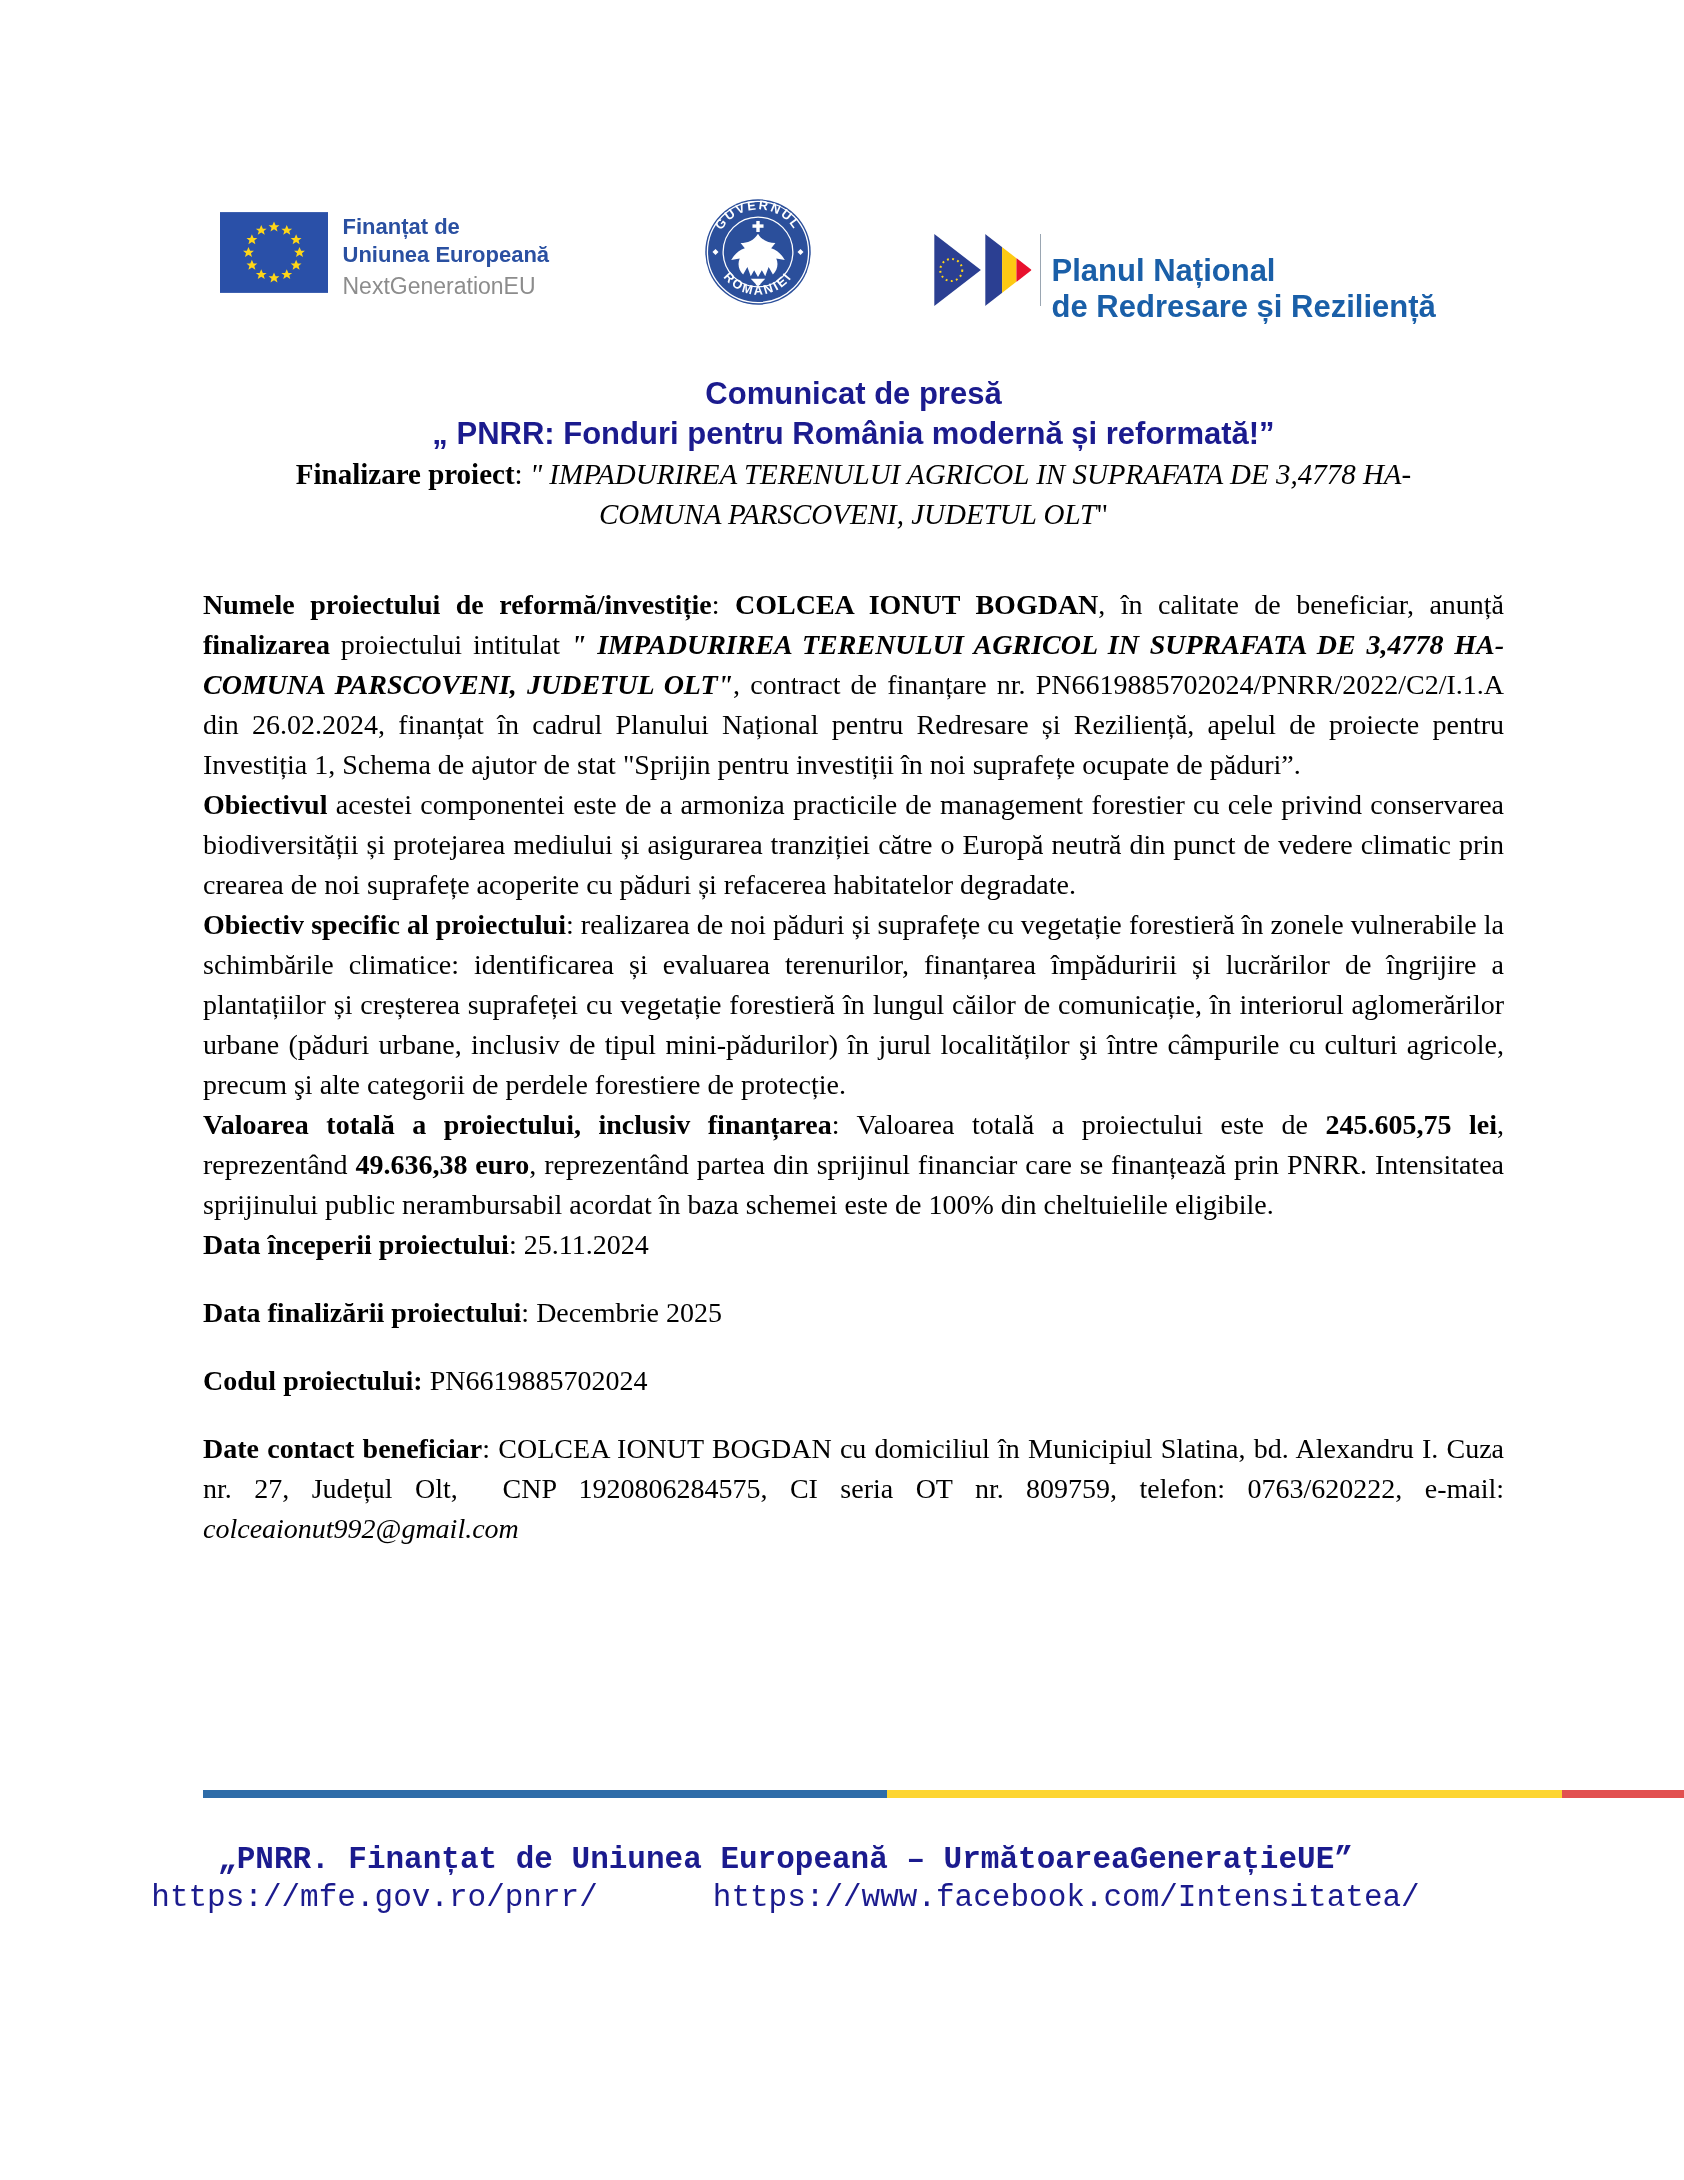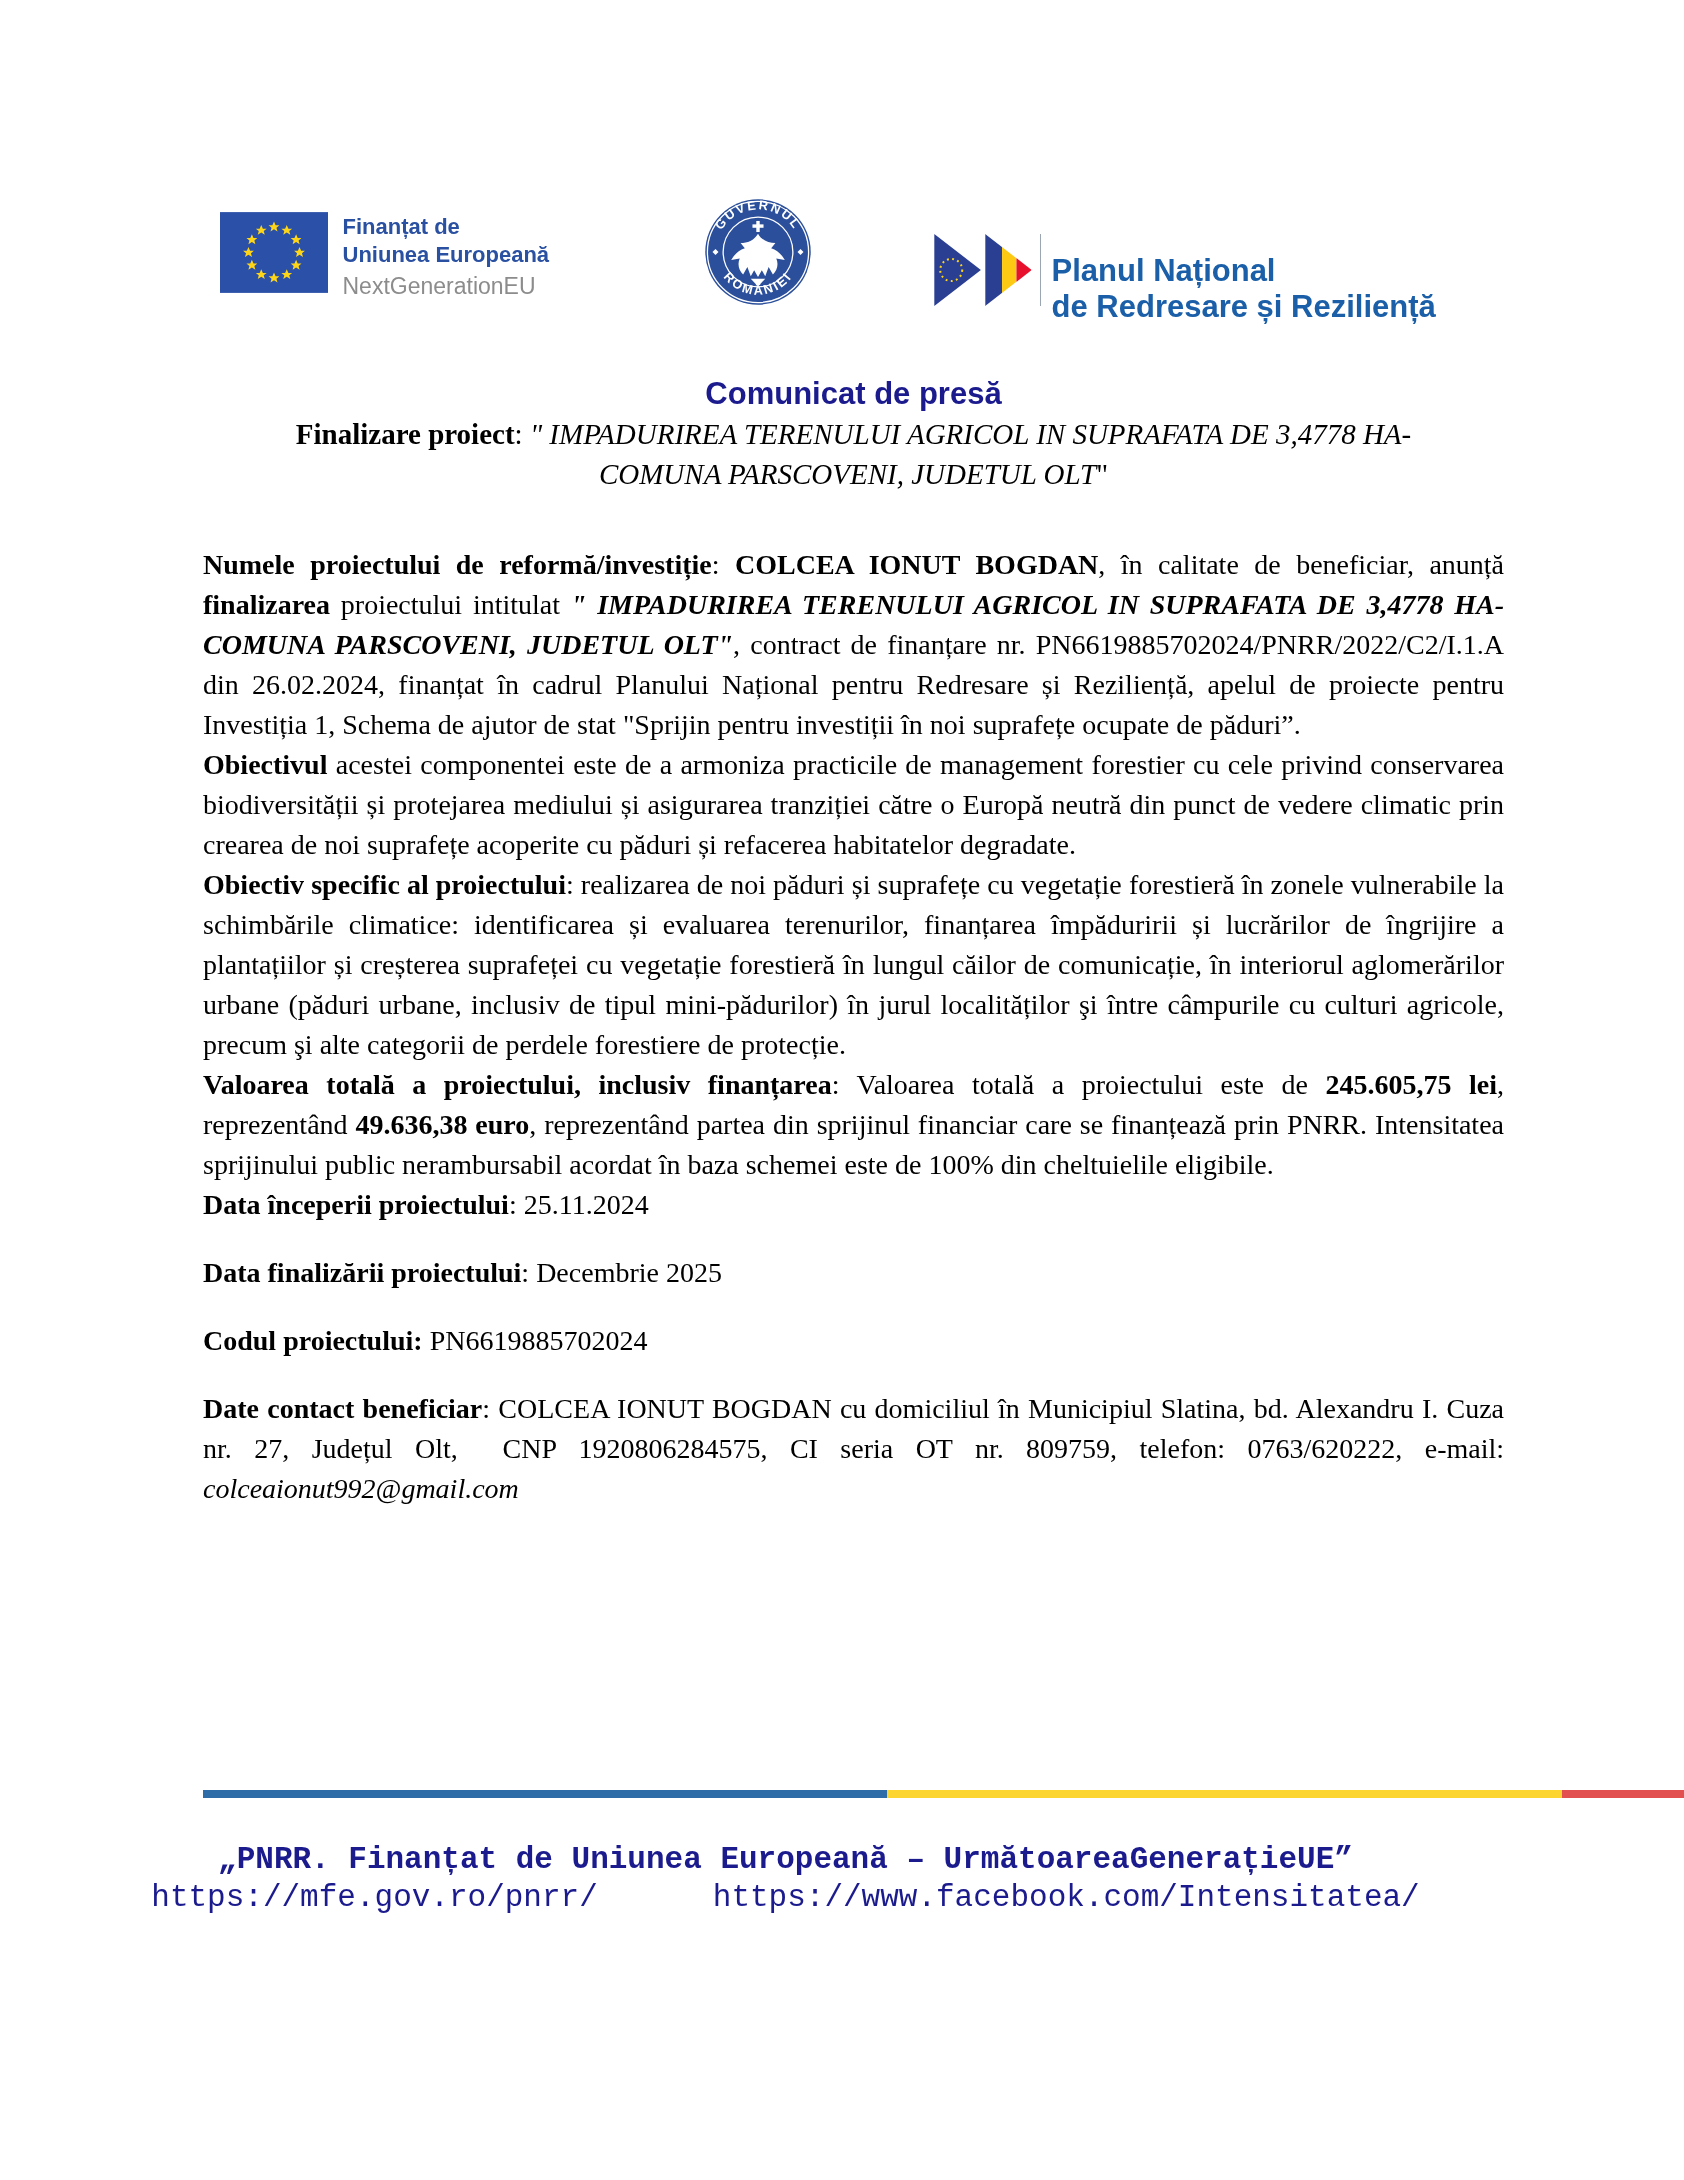--- a/index.html
+++ b/index.html
@@ -128,20 +128,21 @@
       <div class="pnrr-text">
         <div>Planul Național</div>
         <div>de Redresare și Reziliență</div>
       </div>
     </div>
   </div>
 
   <div class="content">
     <div class="title">
       <div class="t-navy">Comunicat de presă</div>
+      <div class="t-navy">„ PNRR: Fonduri pentru România modernă și reformată!”</div>
       <div class="t3"><span class="b">Finalizare proiect</span><span>: </span><span class="i">" IMPADURIREA TERENULUI AGRICOL IN SUPRAFATA DE 3,4778 HA-</span><br><span class="i">COMUNA PARSCOVENI, JUDETUL OLT</span><span>"</span></div>
     </div>
 
     <div class="body">
         <p><span class="b">Numele proiectului de reformă/investiție</span><span>: </span><span class="b">COLCEA IONUT BOGDAN</span><span>, în calitate de beneficiar, anunță </span><span class="b">finalizarea</span><span> proiectului intitulat </span><span class="b i">" IMPADURIREA TERENULUI AGRICOL IN SUPRAFATA DE 3,4778 HA- COMUNA PARSCOVENI, JUDETUL OLT"</span><span>, contract de finanțare nr. PN6619885702024/PNRR/2022/C2/I.1.A din 26.02.2024, finanțat în cadrul Planului Național pentru Redresare și Reziliență, apelul de proiecte pentru Investiția 1, Schema de ajutor de stat "Sprijin pentru investiții în noi suprafețe ocupate de păduri”.</span></p>
         <p><span class="b">Obiectivul</span><span> acestei componentei este de a armoniza practicile de management forestier cu cele privind conservarea biodiversității și protejarea mediului și asigurarea tranziției către o Europă neutră din punct de vedere climatic prin crearea de noi suprafețe acoperite cu păduri și refacerea habitatelor degradate.</span></p>
         <p><span class="b">Obiectiv specific al proiectului</span><span>: realizarea de noi păduri și suprafețe cu vegetație forestieră în zonele vulnerabile la schimbările climatice: identificarea și evaluarea terenurilor, finanțarea împăduririi și lucrărilor de îngrijire a plantațiilor și creșterea suprafeței cu vegetație forestieră în lungul căilor de comunicație, în interiorul aglomerărilor urbane (păduri urbane, inclusiv de tipul mini-pădurilor) în jurul localităților şi între câmpurile cu culturi agricole, precum şi alte categorii de perdele forestiere de protecție.</span></p>
         <p><span class="b">Valoarea totală a proiectului, inclusiv finanțarea</span><span>: Valoarea totală a proiectului este de </span><span class="b">245.605,75 lei</span><span>, reprezentând </span><span class="b">49.636,38 euro</span><span>, reprezentând partea din sprijinul financiar care se finanțează prin PNRR. Intensitatea sprijinului public nerambursabil acordat în baza schemei este de 100% din cheltuielile eligibile.</span></p>
         <p><span class="b">Data începerii proiectului</span><span>: 25.11.2024</span></p>
         <p class="blank"></p>

